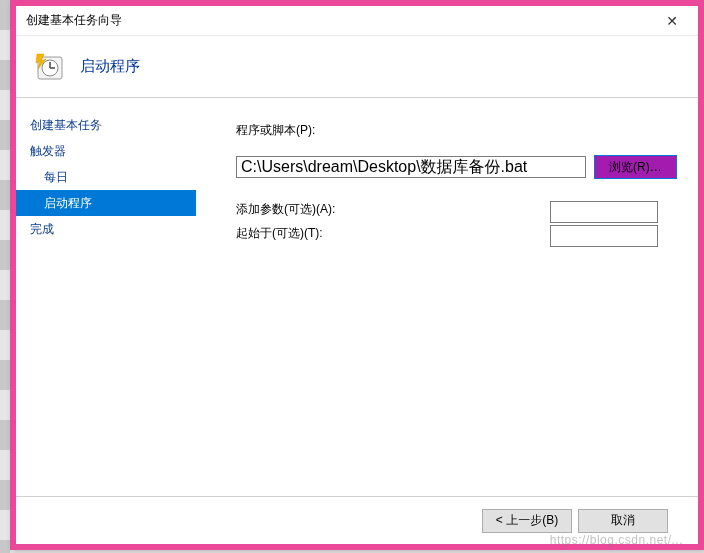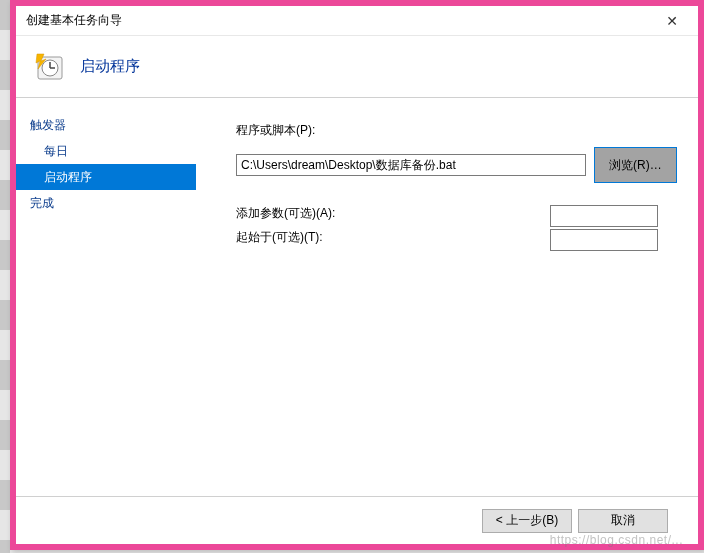--- a/index.html
+++ b/index.html
@@ -89,46 +89,46 @@
     padding: 24px 20px 10px 40px;
     position: relative;
   }
   .field-row {
     display: flex;
     align-items: center;
     margin-bottom: 10px;
   }
   .lbl {
     color: #000;
-    margin-bottom: 8px;
+    margin-bottom: 16px;
   }
   .lbl-inline {
     width: 120px;
     color: #000;
   }
   input[type="text"] {
     height: 22px;
     border: 1px solid #7a7a7a;
     padding: 2px 4px;
     font-family: inherit;
-    font-size: 12px;
+    font-size: 16px;
     background: #fff;
   }
   .script-input { width: 350px; }
   .arg-input, .start-input {
     width: 108px;
     position: absolute;
     right: 20px;
   }
   .browse-btn {
-    height: 36px;
+    height: 24px;
     padding: 0 14px;
     margin-left: 8px;
     border: 1px solid #0078d7;
-    background: #a3a3a3;
+    background: #a21caf;
     cursor: pointer;
     font-family: inherit;
     font-size: 12px;
   }
   .row-args { margin-top: 22px; position: relative; height: 24px; }
   .row-start { margin-top: 0; position: relative; height: 24px; }
 
   .footer {
     height: 48px;
     border-top: 1px solid #d0d0d0;
@@ -184,20 +184,21 @@
         <line x1="16" y1="17" x2="21" y2="17" stroke="#444" stroke-width="1.5"></line>
         <polygon points="3,3 10,3 7,10 12,8 4,18 6,10 2,12" fill="#f7b500" stroke="#d79400" stroke-width="0.5"></polygon>
       </svg>
     </div>
     <div class="header-title">启动程序</div>
   </div>
 
   <div class="body">
 
     <div class="sidebar">
+      <div class="sidebar-item">创建基本任务</div>
       <div class="sidebar-item">触发器</div>
       <div class="sidebar-item sidebar-child">每日</div>
       <div class="sidebar-item sidebar-child active">启动程序</div>
       <div class="sidebar-item">完成</div>
     </div>
 
     <div class="main">
 
       <div class="lbl">程序或脚本(P):</div>
       <div class="field-row">

